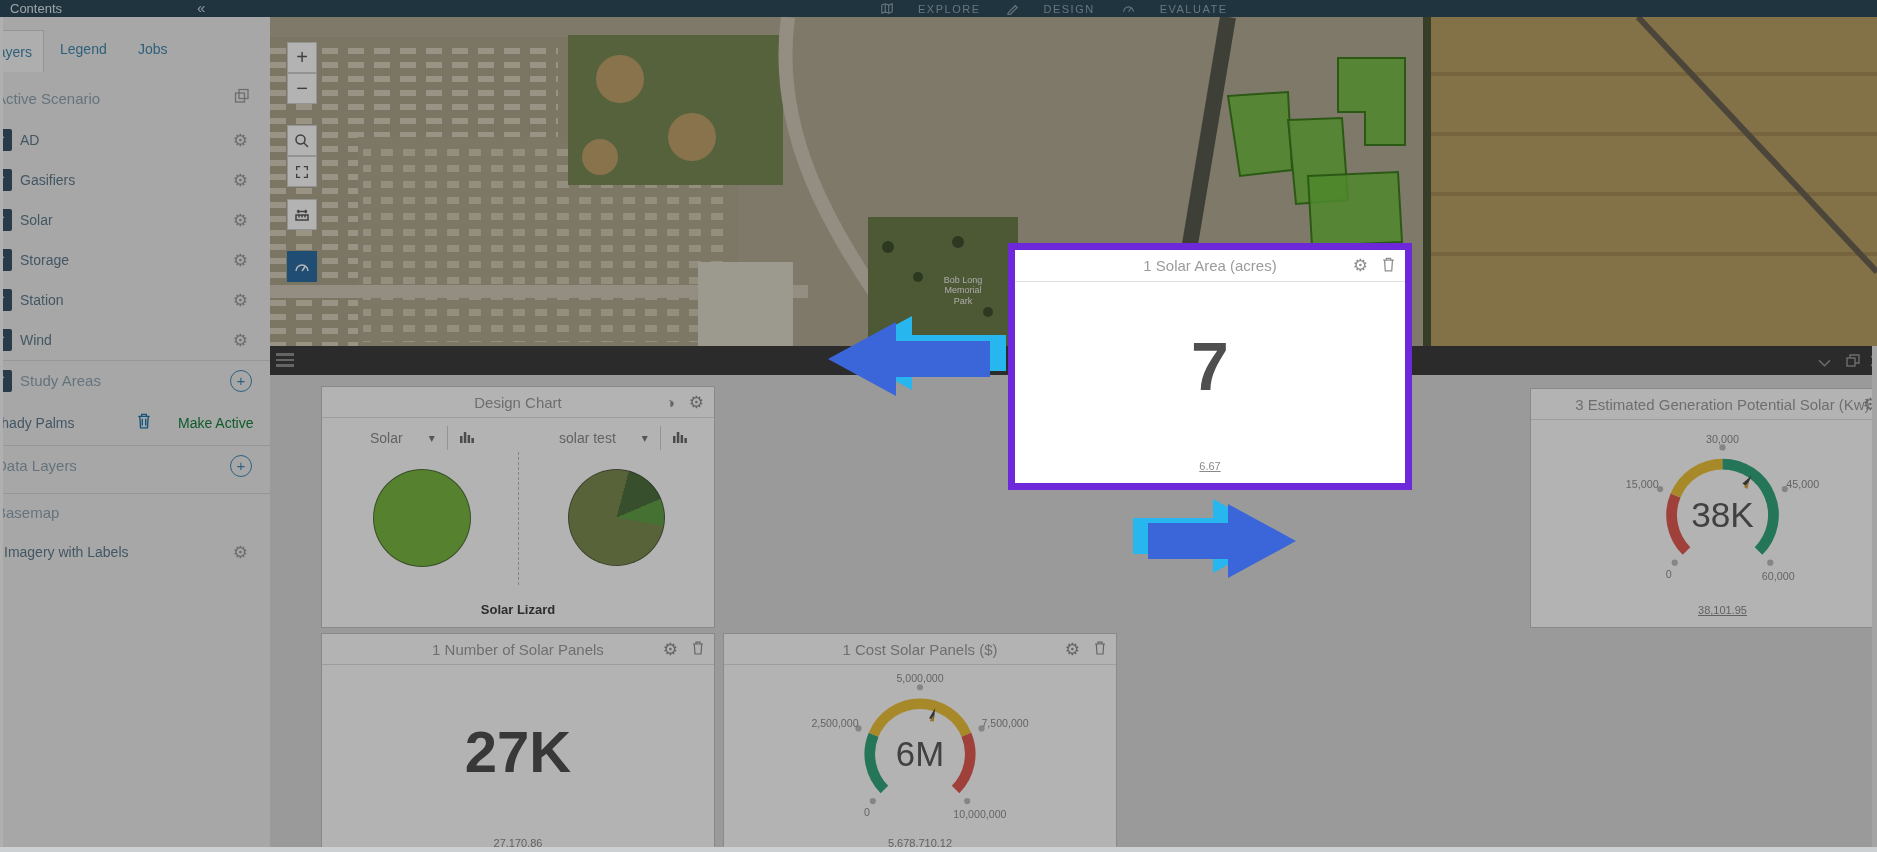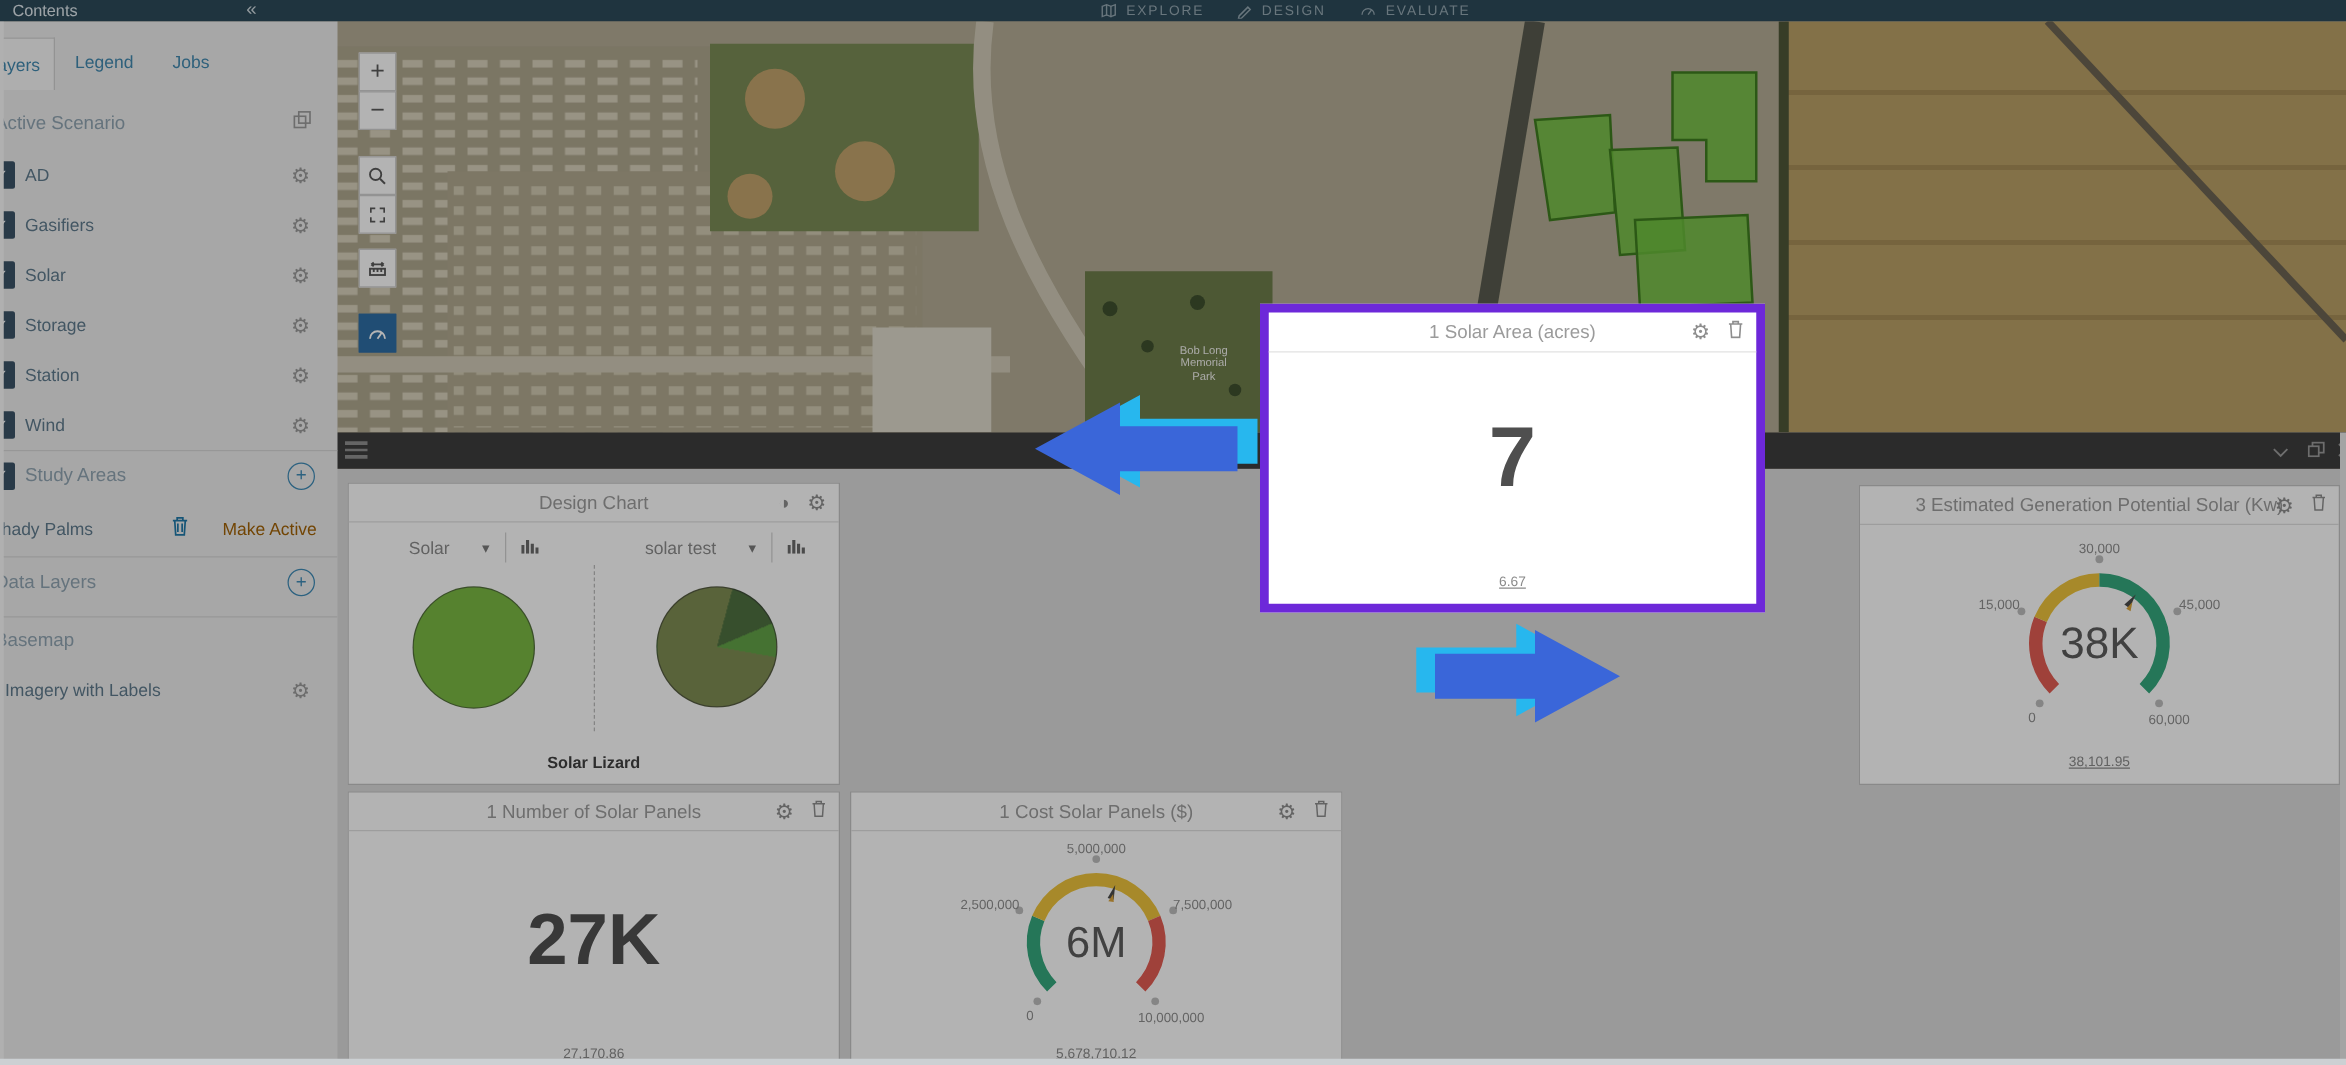--- a/index.html
+++ b/index.html
@@ -3,21 +3,21 @@
 <meta charset="utf-8">
 <style>
   html,body{margin:0;padding:0;background:#fff;}
   .stage{position:relative;width:1877px;height:852px;overflow:hidden;
          font-family:"Liberation Sans",sans-serif;background:#b3ab94;}
   
   .topbar{position:absolute;left:0;top:0;width:1877px;height:17px;background:#2d4a59;z-index:20;}
   .contents-title{position:absolute;left:10px;top:1px;color:#dde6ec;font-size:13px;}
   .collapse{position:absolute;left:197px;top:-1px;color:#cdd8de;font-size:15px;cursor:pointer;}
   .topnav{position:absolute;left:880px;top:0;height:17px;display:flex;align-items:center;gap:26px;color:#93a6b0;}
-  .topnav .titem{display:flex;align-items:center;gap:7px;font-size:11px;letter-spacing:1.5px;cursor:pointer;}
+  .topnav .titem{display:flex;align-items:center;gap:24px;font-size:11px;letter-spacing:1.5px;cursor:pointer;}
   .topnav svg{stroke:#93a6b0;fill:none;stroke-width:1.3;}
   
   .sidebar{position:absolute;left:0;top:17px;width:270px;height:835px;background:#ececec;z-index:15;overflow:hidden;}
   .side-inner{position:absolute;left:-22px;top:0;width:292px;height:100%;}
   .srow{position:absolute;left:0;width:292px;height:40px;display:flex;align-items:center;}
   .tabs-row{position:absolute;left:0;top:13px;width:292px;height:42px;}
   .tab-active{position:absolute;left:0;top:0;width:64px;height:41px;background:#f6f6f6;
               border:1px solid #cfcfcf;border-bottom:none;display:flex;align-items:center;justify-content:center;}
   .tab-link{position:absolute;top:11px;font-size:14px;color:#4288ae;cursor:pointer;}
   .tab-active span{font-size:14px;color:#4288ae;}
@@ -27,21 +27,21 @@
   .item{padding-left:42px;box-sizing:border-box;}
   .cbx{position:absolute;left:12px;top:50%;margin-top:-11px;width:22px;height:22px;background:#3b5266;
        border-radius:2px;display:flex;align-items:center;justify-content:center;cursor:pointer;}
   .cbx .tick{color:#fff;font-size:13px;line-height:1;}
   .gear{position:absolute;right:22px;color:#9a9a9a;font-size:17px;line-height:1;cursor:pointer;}
   .pluscircle{position:absolute;right:18px;width:20px;height:20px;border:1.6px solid #3f8ab5;border-radius:50%;
               color:#3f8ab5;display:flex;align-items:center;justify-content:center;font-size:15px;cursor:pointer;}
   .copyic{position:absolute;right:20px;}
   .bdr{border-top:1px solid #d5d5d5;}
   .trash-blue{position:absolute;left:159px;cursor:pointer;color:#1f78a8;}
-  .makeactive{position:absolute;left:200px;font-size:14px;color:#a16207;cursor:pointer;}
+  .makeactive{position:absolute;left:200px;font-size:14px;color:#15803d;cursor:pointer;}
   .trash-svg{stroke:currentColor;fill:none;stroke-width:1.2;}
   .leftline{position:absolute;left:0;top:17px;width:3px;height:835px;background:#f8f8f8;z-index:16;}
   
   .map{position:absolute;left:268px;top:17px;width:1609px;height:329px;overflow:hidden;}
   .parklabel{position:absolute;left:660px;top:258px;width:70px;text-align:center;color:#f0f0ec;
              font-size:9px;line-height:1.15;}
   .mtools{position:absolute;left:19px;top:25px;width:30px;z-index:5;}
   .mbtn{width:30px;height:31px;background:#fdfdfd;border:1px solid #cfcfcf;box-sizing:border-box;
         display:flex;align-items:center;justify-content:center;color:#5a5a5a;font-size:20px;cursor:pointer;}
   .mbtn svg{stroke:#5a5a5a;fill:none;stroke-width:1.5;}
@@ -51,21 +51,21 @@
   .mbtn.blue svg{stroke:#fff;}
   
   .dashbar{position:absolute;left:268px;top:346px;width:1609px;height:29px;background:#3d3d3d;z-index:10;}
   .hamburger{position:absolute;left:8px;top:7px;width:18px;cursor:pointer;}
   .hamburger i{display:block;height:2.5px;background:#8f8f8f;margin-bottom:3px;}
   .winic{position:absolute;top:7px;cursor:pointer;}
   .winic svg{stroke:#9a9a9a;fill:none;stroke-width:1.4;}
   
   .dashboard{position:absolute;left:268px;top:375px;width:1609px;height:477px;background:#d9d9d9;z-index:5;}
   .card{position:absolute;background:#fdfdfd;border:1px solid #c2c2c2;box-sizing:border-box;
-        display:flex;flex-direction:column;}
+        display:flex;flex-direction:column;margin-left:43px;}
   .chead{height:30px;flex:0 0 auto;border-bottom:1px solid #dedede;display:flex;align-items:center;
          justify-content:center;position:relative;color:#9b9b9b;font-size:15px;overflow:hidden;}
   .chead .ttl{white-space:nowrap;}
   .hicons{position:absolute;right:10px;top:0;height:100%;display:flex;align-items:center;gap:14px;color:#8e8e8e;}
   .hicons .g{font-size:17px;cursor:pointer;line-height:1;}
   .hicons .ct{font-size:15px;cursor:pointer;line-height:1;}
   .bigval{flex:1;display:flex;align-items:center;justify-content:center;color:#4f4f4f;font-weight:600;}
   .cfoot{flex:0 0 20px;text-align:center;font-size:11px;color:#8a8a8a;padding-bottom:3px;text-decoration:underline;}
   .hl{border:7px solid #6d28d9;background:#ffffff;z-index:60;position:absolute;display:flex;flex-direction:column;justify-content:center;}
   .hl .chead{border-bottom:1px solid #e2e2e2;}

